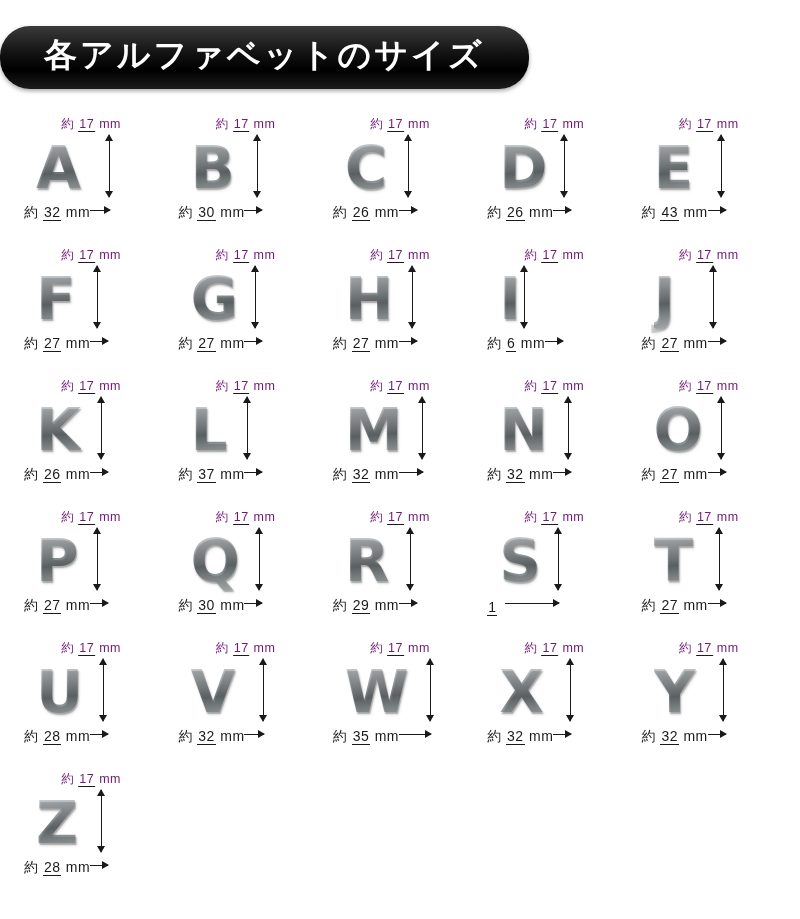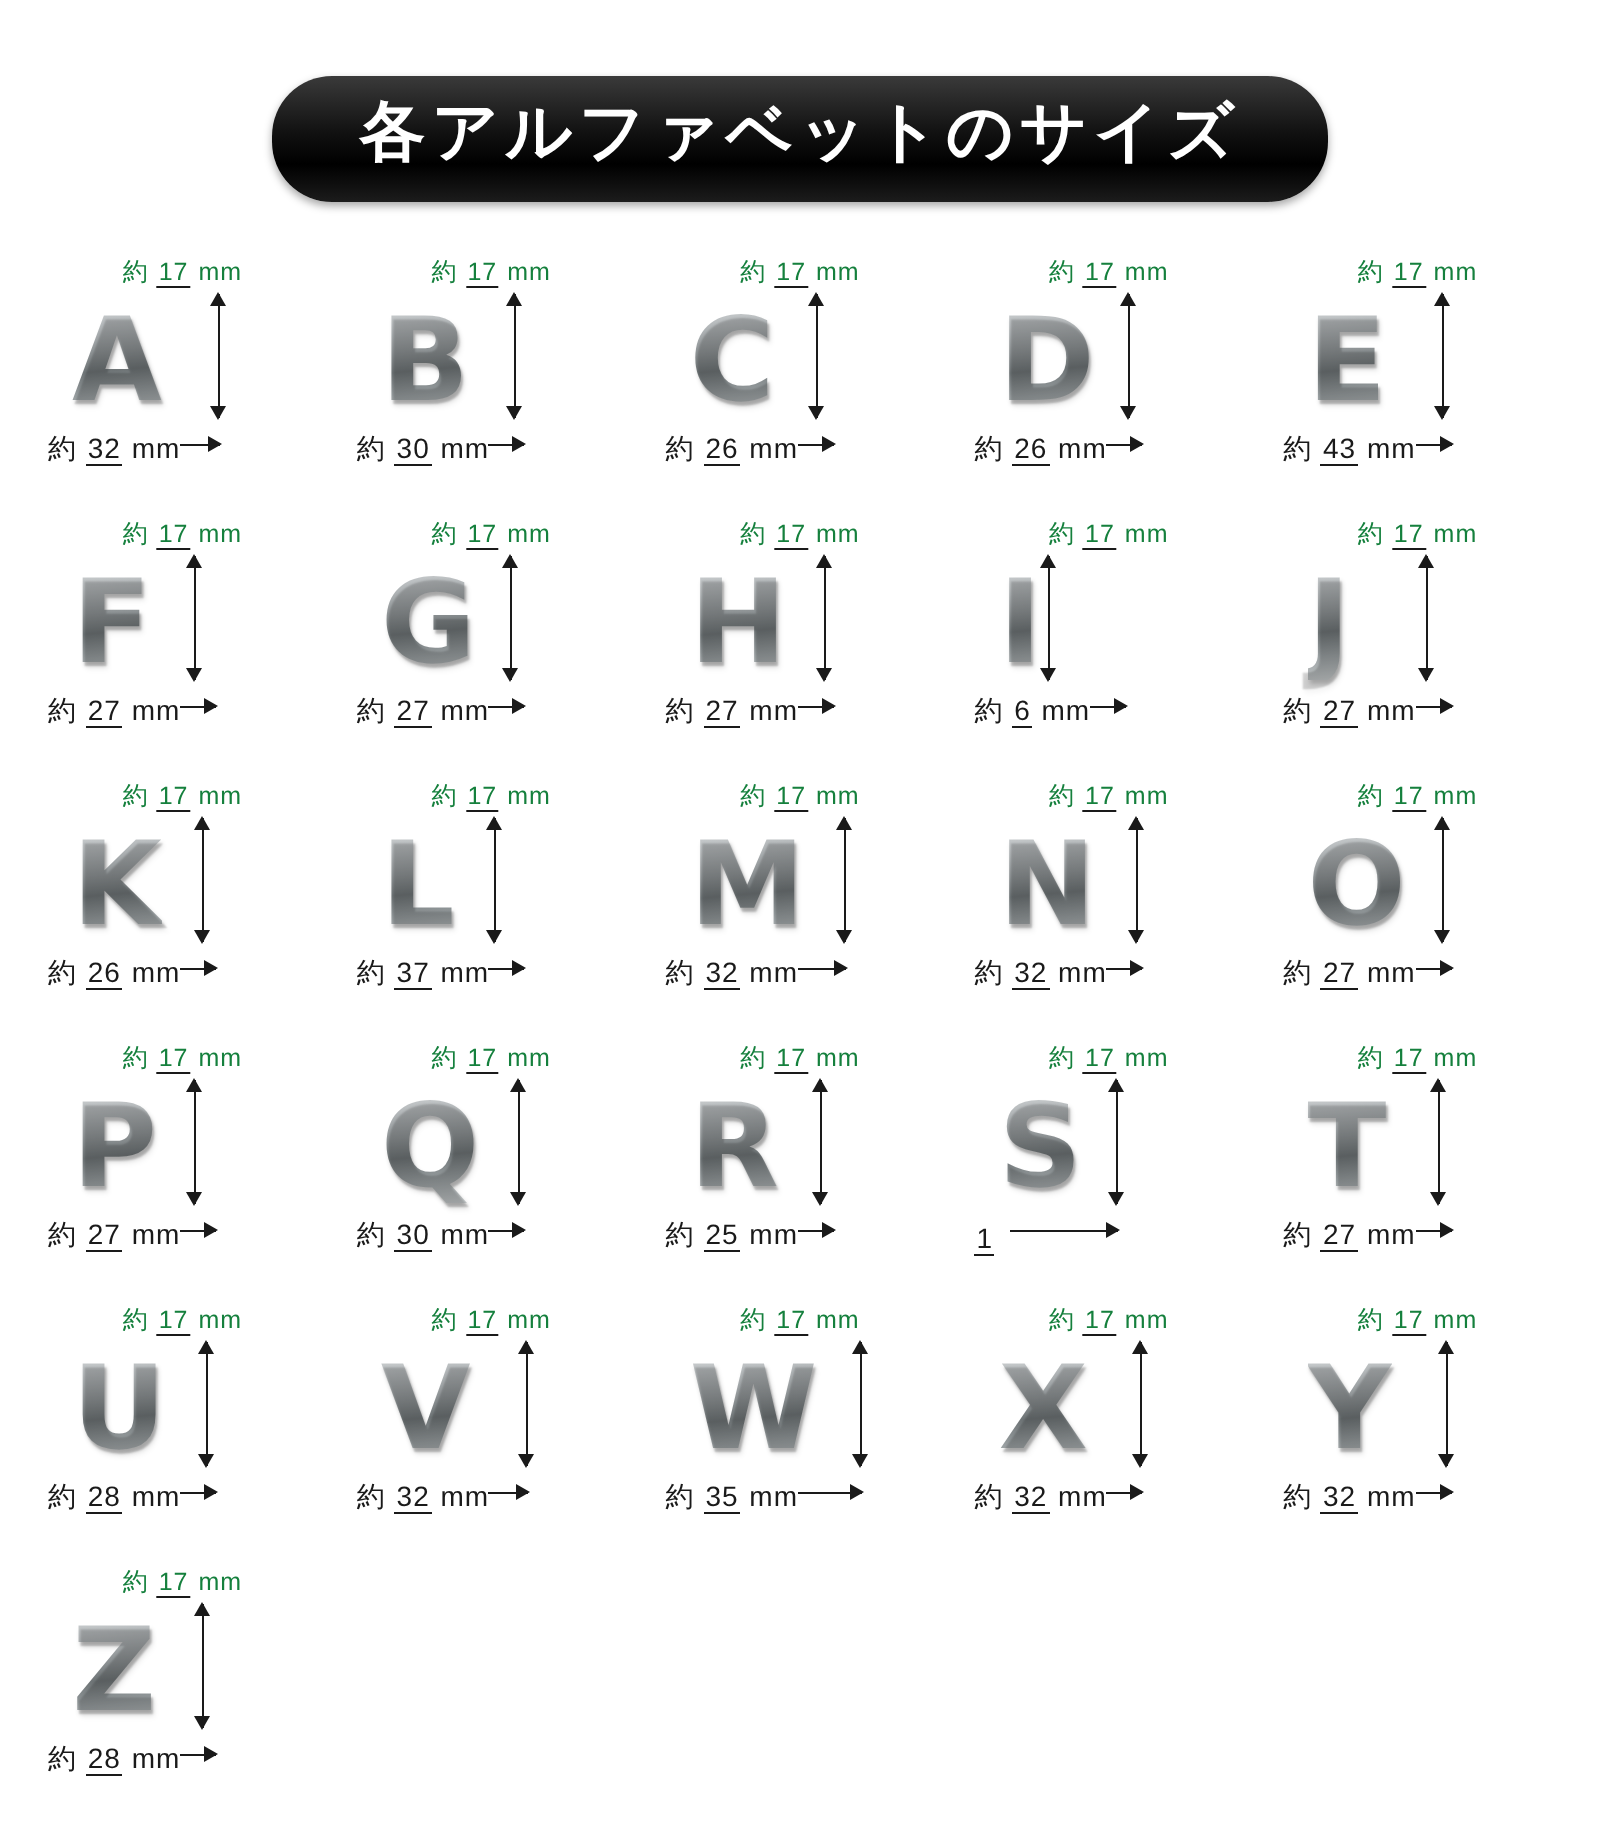--- a/index.html
+++ b/index.html
@@ -11,22 +11,21 @@
     height: 919px;
     background: #ffffff;
     font-family: "Liberation Sans", sans-serif;
     overflow: hidden;
   }
 
   
   .title-wrap {
     width: 100%;
     display: flex;
-    justify-content: center;
-    padding-top: 38px;
+    padding-top: 26px;
   }
   .title-banner {
     background: linear-gradient(180deg, #3a3a3a 0%, #111111 45%, #000000 70%, #1c1c1c 100%);
     border-radius: 30px;
     padding: 9px 44px 13px 44px;
     box-shadow: 0 2px 4px rgba(0,0,0,0.35);
   }
   .title-text {
     color: #ffffff;
     font-family: "Liberation Serif", serif;
@@ -52,21 +51,21 @@
     height: 131px;
   }
 
   
   .h-label {
     position: absolute;
     top: 3px;
     left: 50%;
     transform: translateX(-50%);
     font-size: 12.5px;
-    color: #15803d;
+    color: #701a75;
     white-space: nowrap;
     letter-spacing: .5px;
   }
   .h-label .num {
     border-bottom: 1px solid #1a1a1a;
     padding: 0 1px;
   }
 
   
   .letter {
@@ -400,21 +399,21 @@
       </div>
     </div>
     <div class="cell">
       <div class="h-label">約 <span class="num">17</span> mm</div>
       <div class="letter" style="left: 22px;">R</div>
       <div class="v-arrow" style="left: 82px;">
         <span class="head-up"></span>
         <span class="line"></span>
         <span class="head-dn"></span>
       </div>
-      <div class="w-label">約 <span class="num">25</span> mm</div>
+      <div class="w-label">約 <span class="num">29</span> mm</div>
       <div class="h-arrow" style="left: 76px; width: 18px;">
         <span class="line"></span>
         <span class="head-r"></span>
       </div>
     </div>
     <div class="cell">
       <div class="h-label">約 <span class="num">17</span> mm</div>
       <div class="letter" style="left: 22px;">S</div>
       <div class="v-arrow" style="left: 76px;">
         <span class="head-up"></span>

